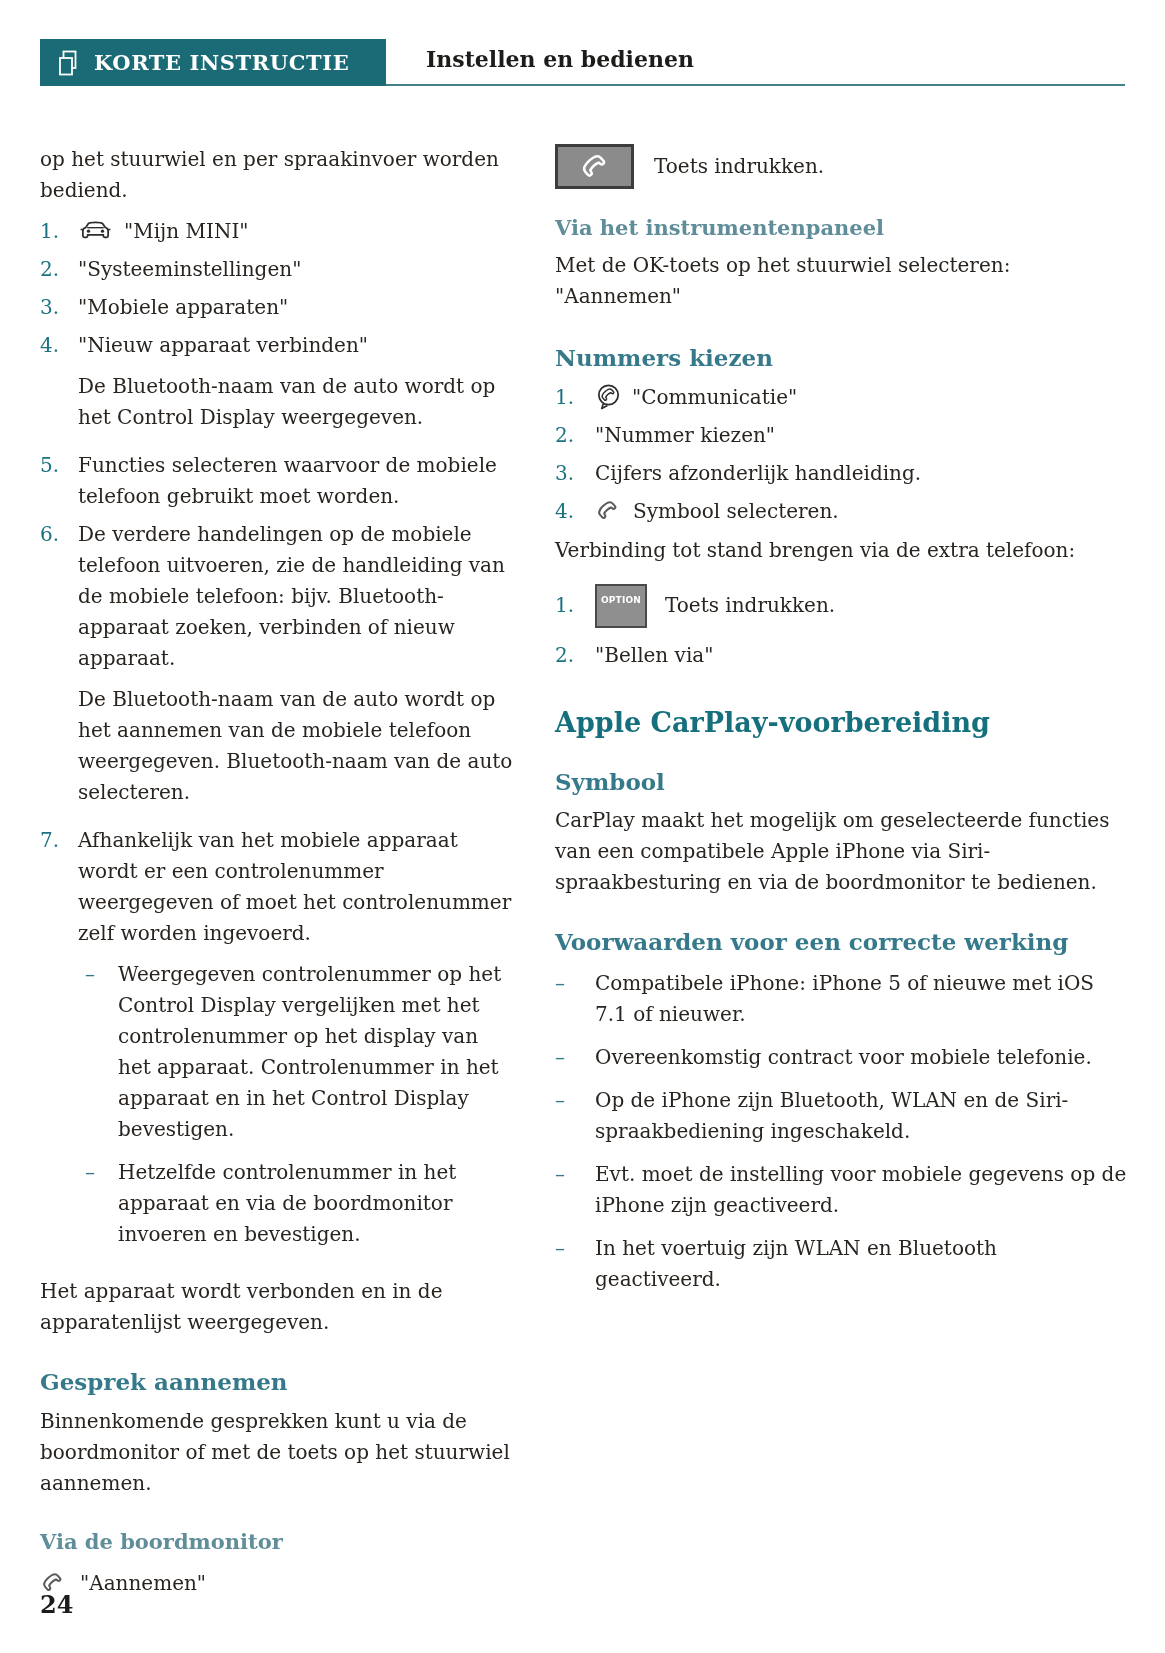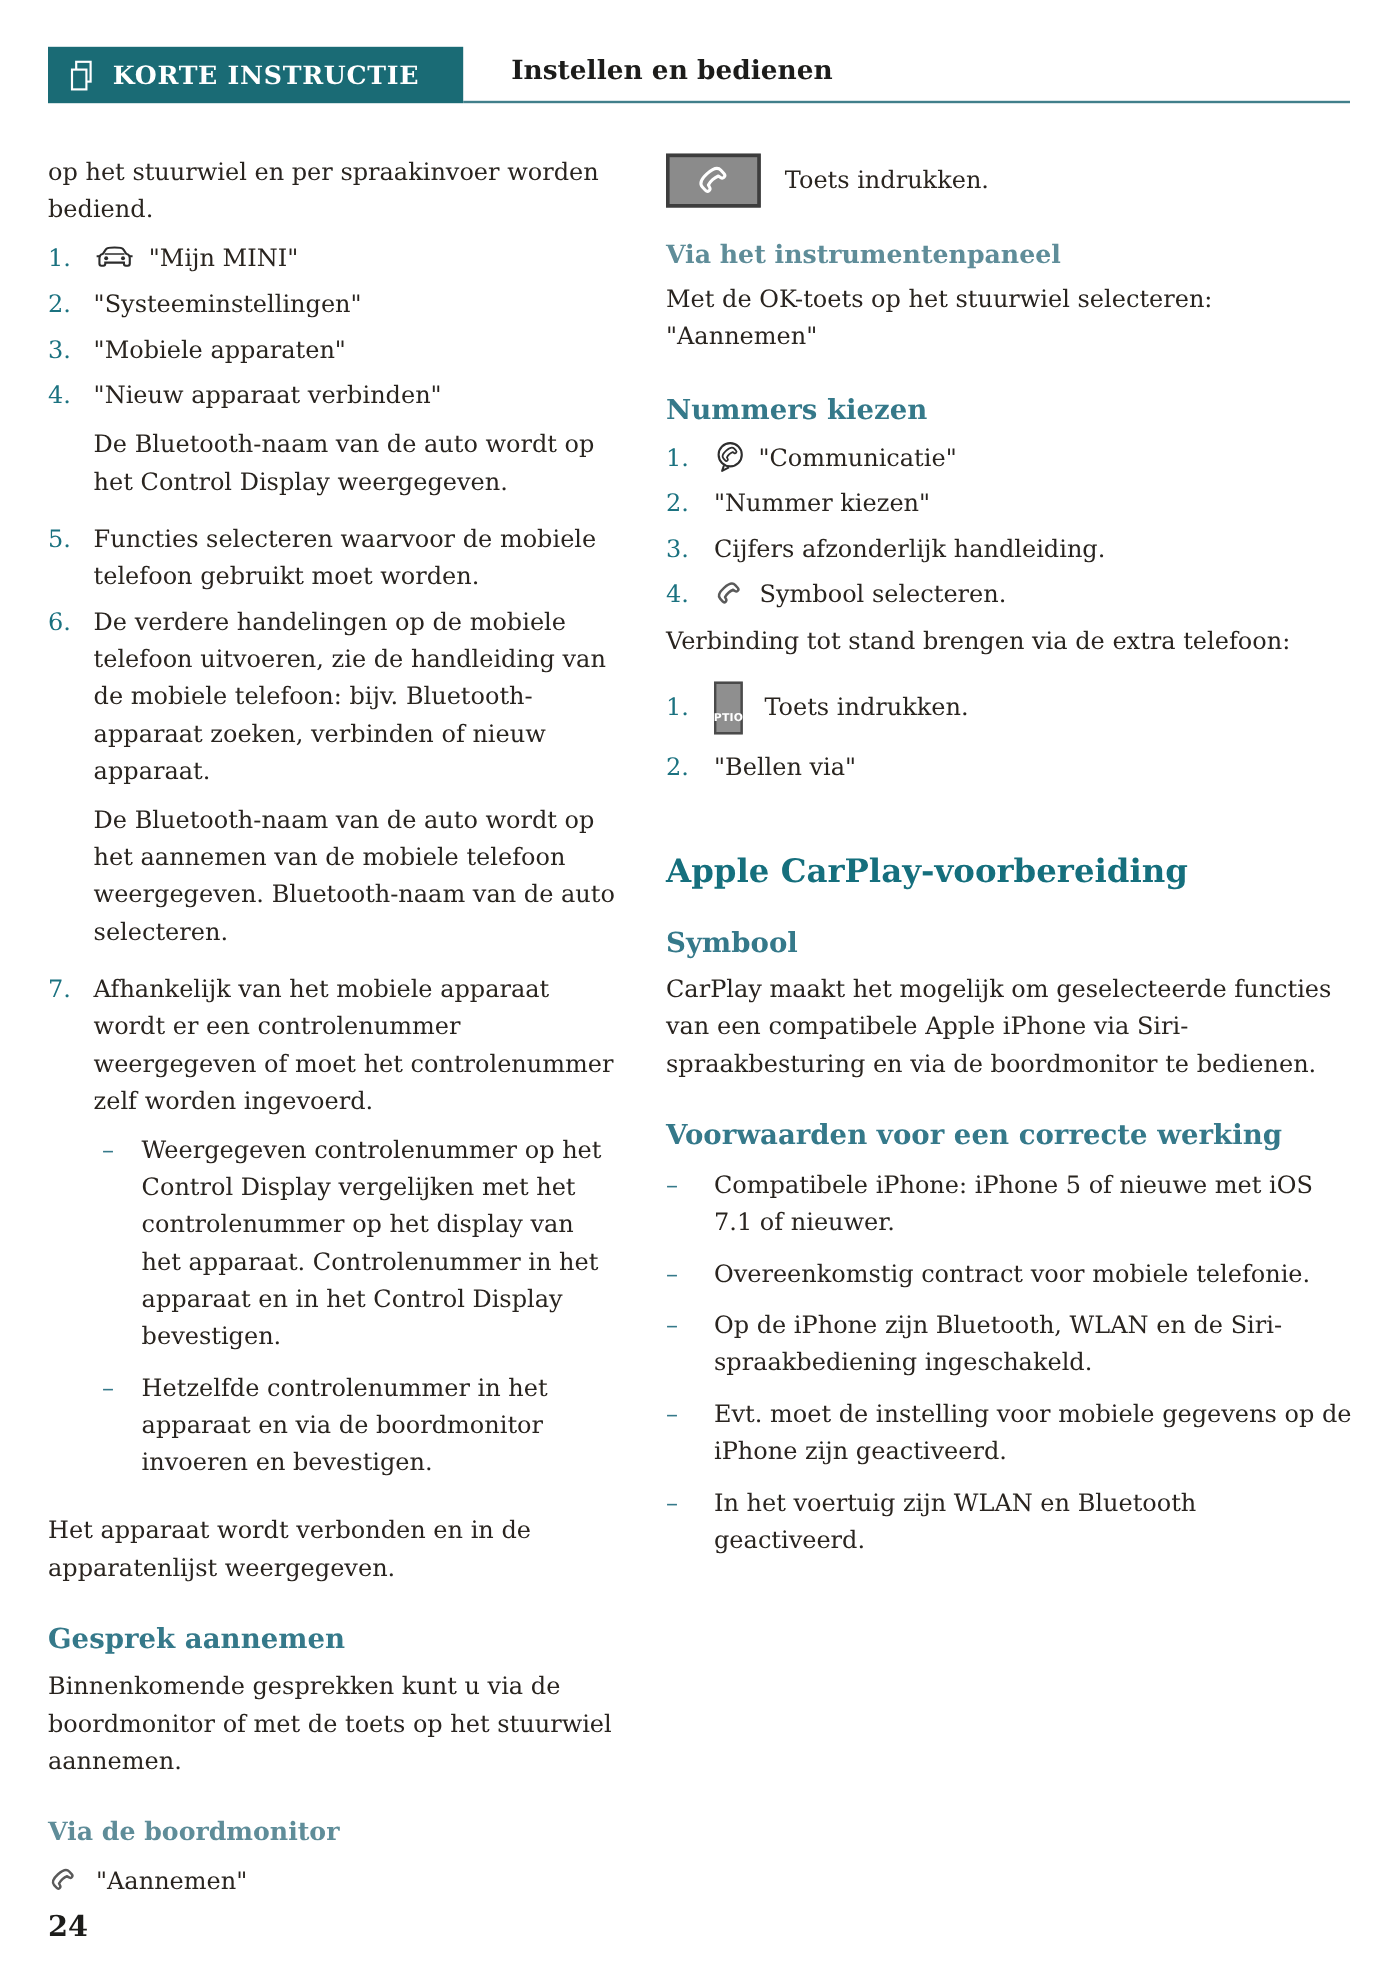--- a/index.html
+++ b/index.html
@@ -21,21 +21,21 @@
   .header-title {
     position:absolute; left:426px; top:46px;
     font-size:22px; font-weight:bold; color:#1c1c1a;
   }
   .header-rule {
     position:absolute; left:386px; right:40px; top:84px; height:2px;
     background:#417f8b;
   }
 
   
-  .col { position:absolute; top:128px; }
+  .col { position:absolute; top:144px; }
   .col-left  { left:40px;  width:477px; }
   .col-right { left:555px; width:572px; }
   .col > :first-child { margin-top:0; }
 
   p.body, .li-text, .marker { font-size:20px; line-height:31px; }
 
   
   h1.section   { color:#156f7d; font-size:27px; line-height:1.15; margin-top:38px; font-weight:bold; }
   h2.subsection{ color:#35798a; font-size:23px; line-height:1.2;  margin-top:30px; font-weight:bold; }
   h3.minor     { color:#5f8d99; font-size:21px; line-height:1.2;  margin-top:30px; font-weight:bold; }
@@ -65,23 +65,23 @@
   
   .key-row { display:flex; align-items:center; gap:20px; margin-top:12px; }
   .phone-key {
     width:79px; height:45px; background:#8b8b8b; border:3px solid #3d3d3d;
     display:flex; align-items:center; justify-content:center; flex:0 0 auto;
   }
   .phone-key .icon-handset { color:#fff; width:32px; height:32px; margin:0; vertical-align:0; }
   .option-row { display:flex; align-items:center; margin-bottom:12px; }
   .option-row .step-num { flex:0 0 40px; }
   .option-key {
-    width:24px; height:44px; background:#8f8f8f; border:2px solid #4a4a4a;
+    width:52px; height:44px; background:#8f8f8f; border:2px solid #4a4a4a;
     color:#fff; font-family:"DejaVu Sans", sans-serif; font-size:9px; font-weight:bold;
-    display:flex; align-items:flex-start; justify-content:center; padding-top:24px;
+    display:flex; align-items:flex-start; justify-content:center; padding-top:9px;
     letter-spacing:.2px; margin-right:18px; flex:0 0 auto;
   }
   .accept-row { display:flex; align-items:center; margin-top:14px; }
   .accept-row .icon-handset { margin-right:14px; }
   .panel-text { margin-top:10px; }
   .panel-line { display:block; }
 
   
   .page-number {
     position:absolute; left:40px; top:1590px;
@@ -249,21 +249,21 @@
         <span class="step-num">1.</span>
         <span class="option-key">OPTION</span>
         <span class="li-text">Toets indrukken.</span>
       </li>
       <li class="step">
         <span class="step-num" style="flex-basis:40px">2.</span>
         <span class="step-body li-text">"Bellen via"</span>
       </li>
     </ol>
 
-    <h1 class="section" style="margin-top:56px">Apple CarPlay-voorbereiding</h1>
+    <h1 class="section" style="margin-top:36px">Apple CarPlay-voorbereiding</h1>
 
     <h2 class="subsection">Symbool</h2>
     <p class="body" style="margin-top:10px">CarPlay maakt het mogelijk om geselecteerde functies van een compatibele Apple iPhone via Siri-spraakbesturing en via de boordmonitor te bedienen.</p>
 
     <h2 class="subsection">Voorwaarden voor een correcte werking</h2>
     <ul class="cond-list">
       <li class="cond-item">
         <span class="dash-marker marker" style="padding-left:0">–</span>
         <span class="li-text">Compatibele iPhone: iPhone 5 of nieuwe met iOS 7.1 of nieuwer.</span>
       </li>

